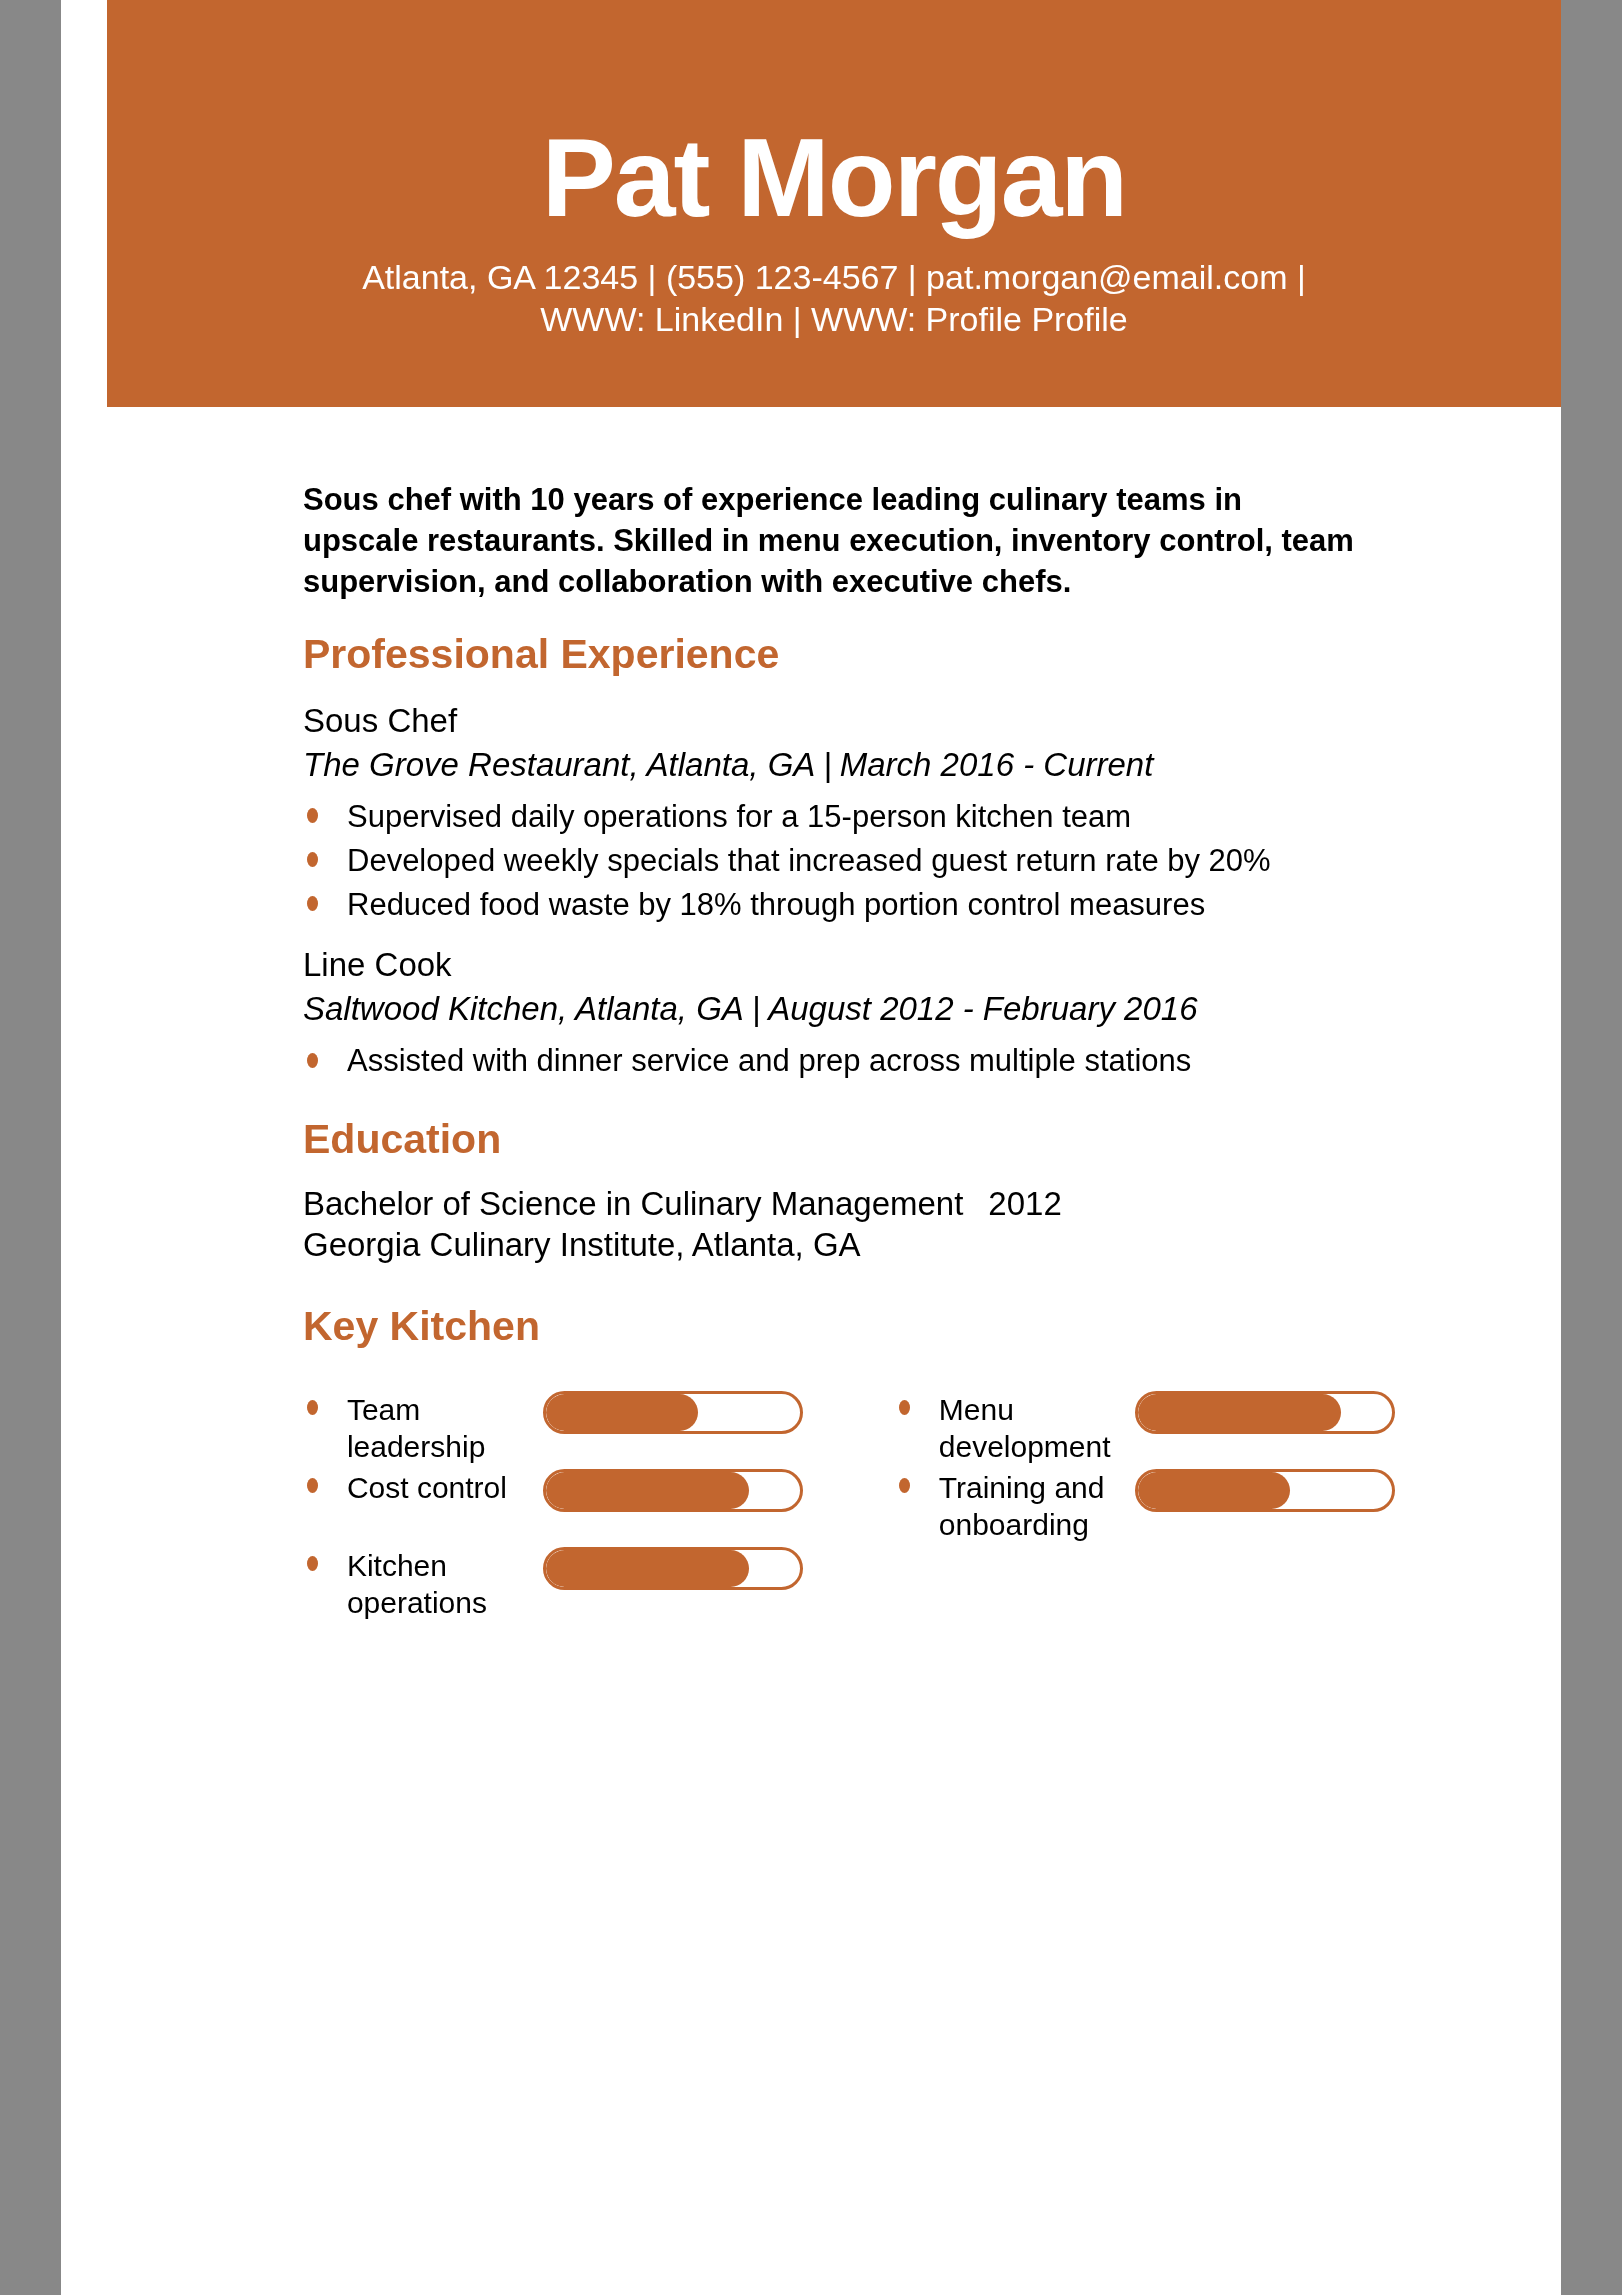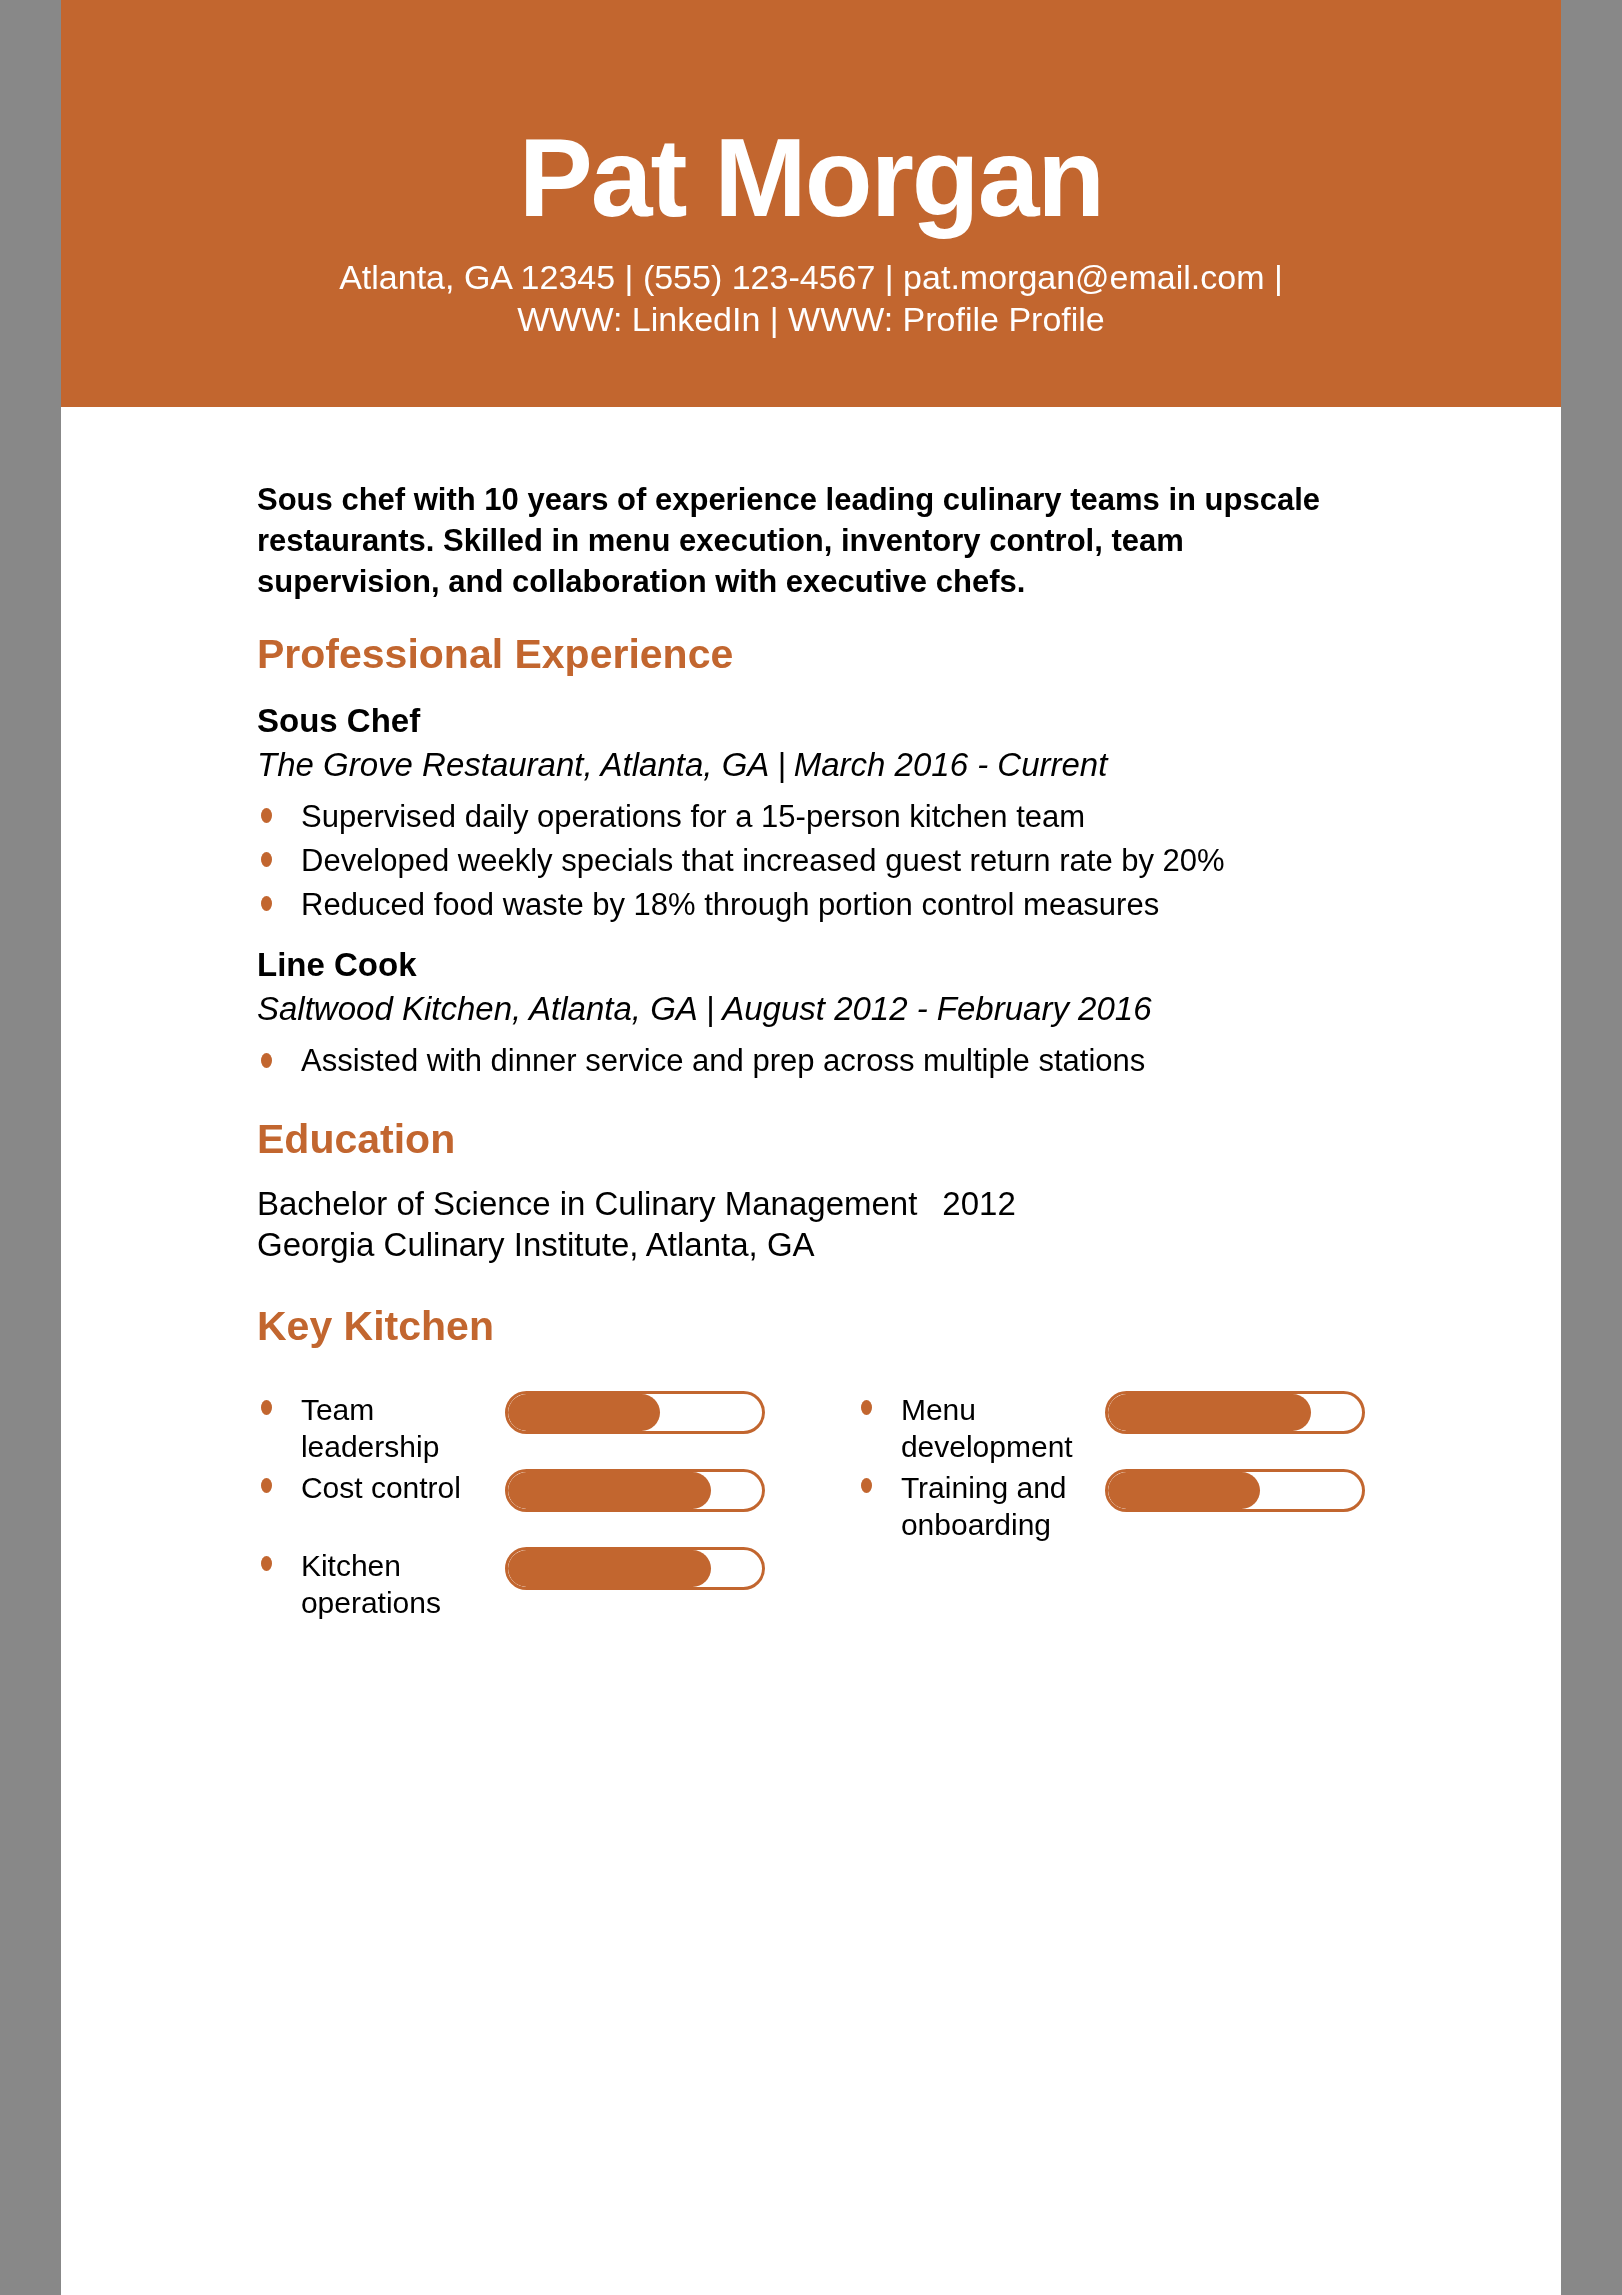--- a/index.html
+++ b/index.html
@@ -1,34 +1,34 @@
 <!DOCTYPE html>
 <html style="font-size:10.5px"><head>
 <meta charset="utf-8">
 <style>
   :root { --accent:#C2662F; --ink:#000000; }
   html,body { margin:0; padding:0; background:#888; }
   * { box-sizing:border-box; }
   .page {
     width:1500px; height:2295px; background:#ffffff; margin:0 auto;
     font-family:"Liberation Sans","DejaVu Sans",sans-serif; color:var(--ink);
-    position:relative; overflow:hidden;
+    position:relative; overflow:hidden;padding-left:46px;
   }
   
   .header { height:407px; background:var(--accent); color:#fff; text-align:center; }
   .name { margin:0; padding-top:123px; font-size:111px; line-height:1; font-weight:700; letter-spacing:-2px; }
   .contact { margin:22px 0 0; font-size:34px; line-height:42px; font-weight:400; }
   .contact-line { display:block; }
   
   .content { padding:0 196px; }
   .summary { margin:72px 0 0; font-size:31px; line-height:41px; font-weight:700; }
   .section-title { margin:27.5px 0 0; font-size:41px; line-height:48px; font-weight:700; color:var(--accent); text-align:left; }
   .job { margin-top:23.6px; }
   .job + .section-title, .edu + .section-title { margin-top:37px; }
-  .job-title { margin:0; font-size:33px; line-height:39px; font-weight:700; }
+  .job-title { margin:0; font-size:33px; line-height:39px; font-weight:400; }
   .job-meta { margin:5.2px 0 0; font-size:33px; line-height:39px; font-style:italic; }
   .pipe { margin:0 7.9px; }
   .bullets { margin:15.7px 0 0; padding:0; list-style:none; }
   .bullets li { position:relative; padding-left:44px; font-size:31px; line-height:34px; margin-top:9.8px; }
   .bullets li::before { content:""; position:absolute; left:3.9px; top:8.5px; width:11px; height:15px;
     border-radius:50%; background:var(--accent); }
   .edu { margin-top:20px; font-size:33px; line-height:41px; }
   .edu-line { margin:0; }
   .edu-year { margin-left:25px; }
   

